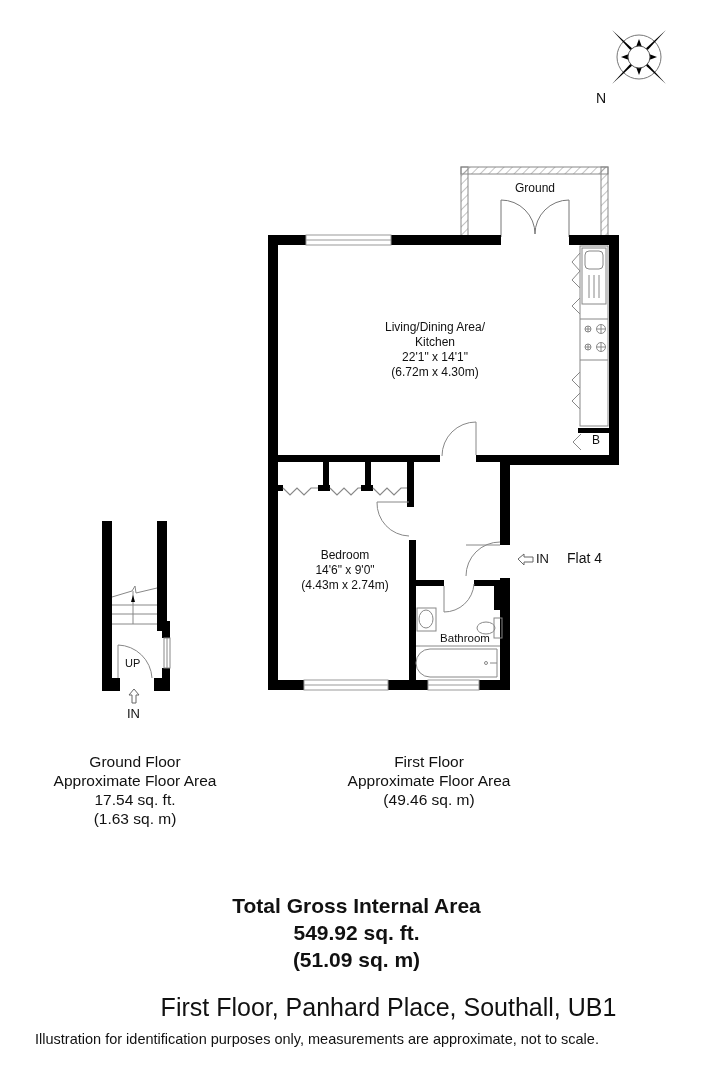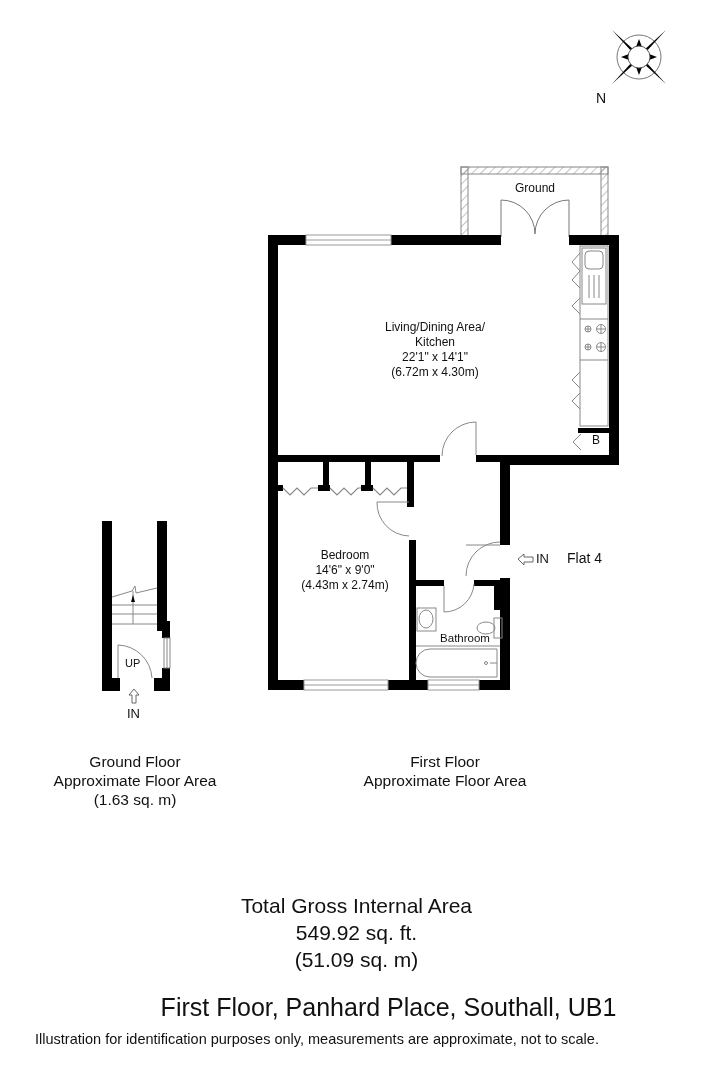--- a/index.html
+++ b/index.html
@@ -1,21 +1,21 @@
 <!DOCTYPE html>
 <html><head>
 <meta charset="utf-8">
 <style>
   html, body { margin:0; padding:0; background:#ffffff; }
   body { width:713px; height:1080px; position:relative; overflow:hidden;
          font-family:"Liberation Sans", sans-serif; color:#111; }
   svg { position:absolute; left:0; top:0; }
   .room-label { position:absolute; text-align:center; font-size:12px; line-height:15px; color:#111; }
   .area-block { position:absolute; text-align:center; font-size:15.5px; line-height:19px; color:#111; }
-  .total-block { position:absolute; left:0; width:713px; text-align:center; font-size:21px; line-height:27px; color:#111; }
+  .total-block { position:absolute; left:0; width:713px; text-align:center; font-size:21px; line-height:27px; color:#111;font-weight:bold; }
   .address { position:absolute; left:0; width:713px; text-align:center; font-size:25px; color:#111;margin-left:32px; }
   .disclaimer { position:absolute; left:0; width:634px; text-align:center; font-size:14.5px; color:#111; }
   .small-label { position:absolute; font-size:13px; color:#111; }
 </style>
 </head>
 <body>
 
 <svg width="713" height="1080" viewBox="0 0 713 1080">
   <defs>
     <pattern id="hatch" width="6" height="6" patternUnits="userSpaceOnUse" patternTransform="rotate(45)">
@@ -217,26 +217,28 @@
 
 <div class="small-label" style="left:536px; top:551px;">IN</div>
 <div class="small-label" style="left:567px; top:550px; font-size:14px;">Flat 4</div>
 
 <div class="small-label" style="left:125px; top:621px; font-size:11px;margin-top:36px;">UP</div>
 <div class="small-label" style="left:127px; top:706px;">IN</div>
 
 <div class="area-block" style="left:30px; top:752px; width:210px;text-align:center;">
   <div>Ground Floor</div>
   <div>Approximate Floor Area</div>
+  <div>17.54 sq. ft.</div>
   <div>(1.63 sq. m)</div>
 </div>
 
-<div class="area-block" style="left:340px; top:752px; width:210px;text-align:center;">
+<div class="area-block" style="left:324px; top:752px; width:210px;text-align:center;">
   <div>First Floor</div>
   <div>Approximate Floor Area</div>
+  <div>(49.46 sq. m)</div>
 </div>
 
 <div class="total-block" style="top:892px;">
   <div>Total Gross Internal Area</div>
   <div>549.92 sq. ft.</div>
   <div>(51.09 sq. m)</div>
 </div>
 
 <div class="address" style="top:993px;">First Floor, Panhard Place, Southall, UB1</div>
 <div class="disclaimer" style="top:1031px;">Illustration for identification purposes only, measurements are approximate, not to scale.</div>

